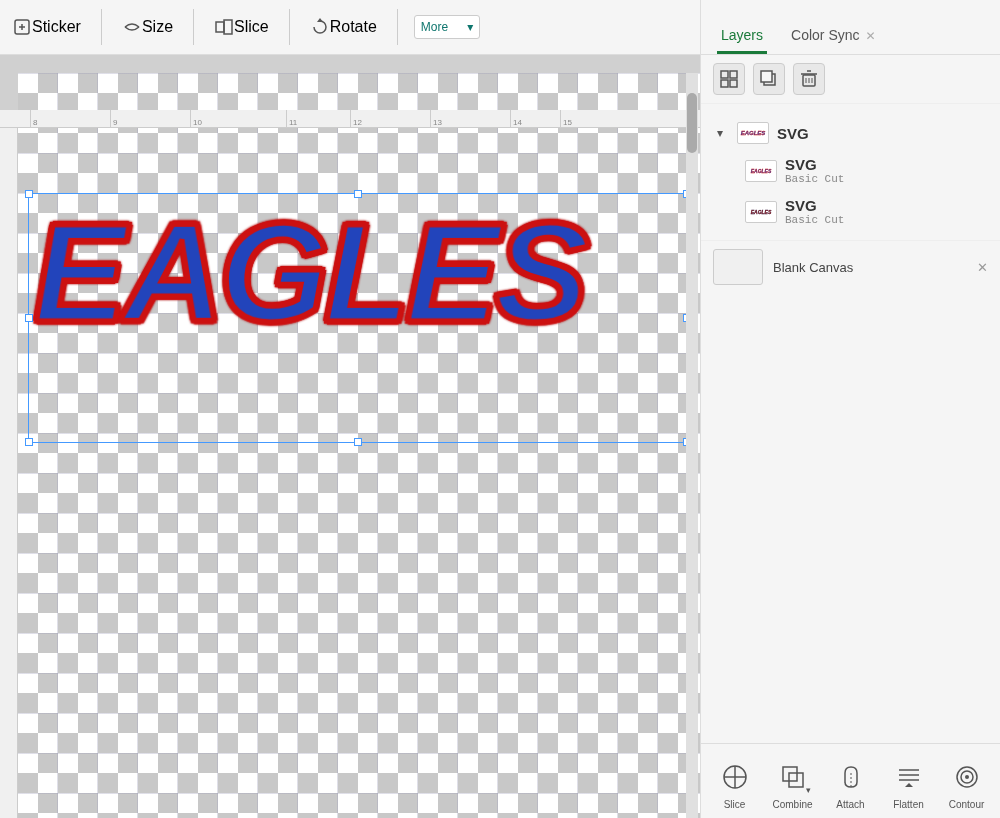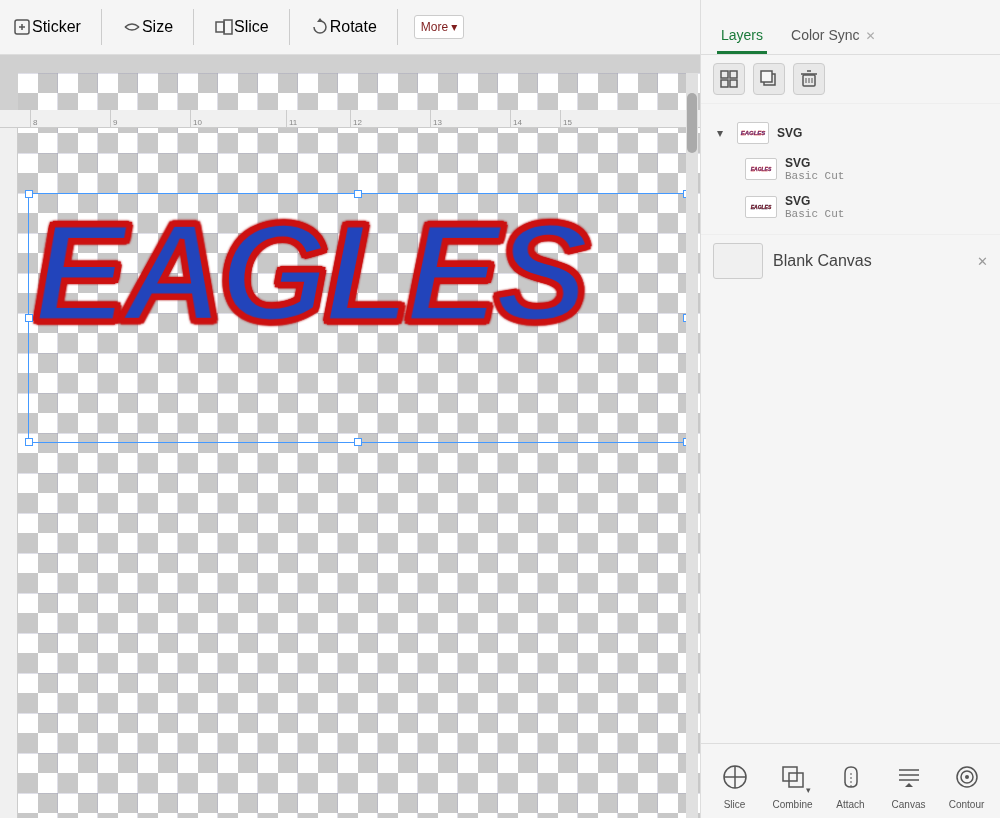--- a/index.html
+++ b/index.html
@@ -27,23 +27,23 @@
     .toolbar-icon-btn {
       display: flex;
       flex-direction: row;
       align-items: center;
       cursor: pointer;
       padding: 2px 4px;
     }
     .more-btn {
       display: flex;
       align-items: center;
-      gap: 3px;
+      gap: 19px;
       font-size: 12px;
-      color: #7f1d1d;
+      color: #0f766e;
       cursor: pointer;
       padding: 4px 6px;
       border: 1px solid #ccc;
       border-radius: 3px;
       background: #fff;
     }
 
     
     .ruler-top {
       position: absolute;
@@ -290,21 +290,21 @@
       -webkit-text-stroke: 0.5px #cc1111;
       font-style: italic;
       overflow: hidden;
       flex-shrink: 0;
     }
 
     .layer-info {
       flex: 1;
     }
     .layer-title {
-      font-size: 12px;
+      font-size: 15px;
       font-weight: 600;
       color: #333;
     }
     .layer-subtitle {
       font-size: 11px;
       color: #888;
       font-family: Liberation Mono, monospace;
     }
 
     .layer-sub-item {
@@ -326,21 +326,21 @@
       margin-top: 4px;
     }
     .blank-canvas-thumb {
       width: 50px;
       height: 36px;
       background: #f0f0f0;
       border: 1px solid #ccc;
       border-radius: 3px;
     }
     .blank-canvas-label {
-      font-size: 16px;
+      font-size: 13px;
       color: #444;
     }
     .blank-canvas-close {
       margin-left: auto;
       font-size: 13px;
       color: #999;
       cursor: pointer;
     }
 
     
@@ -599,21 +599,21 @@
 
       <div class="bottom-tool-item">
         <div class="bottom-tool-icon">
           <svg width="28" height="28" viewBox="0 0 28 28">
             <line x1="4" y1="7" x2="24" y2="7" stroke="#555" stroke-width="1.5"></line>
             <line x1="4" y1="12" x2="24" y2="12" stroke="#555" stroke-width="1.5"></line>
             <line x1="4" y1="17" x2="24" y2="17" stroke="#555" stroke-width="1.5"></line>
             <polygon points="14,20 10,24 18,24" fill="#555"></polygon>
           </svg>
         </div>
-        <span class="bottom-tool-label">Canvas</span>
+        <span class="bottom-tool-label">Flatten</span>
       </div>
 
       <div class="bottom-tool-item">
         <div class="bottom-tool-icon">
           <svg width="28" height="28" viewBox="0 0 28 28">
             <circle cx="14" cy="14" r="10" fill="none" stroke="#555" stroke-width="1.5"></circle>
             <circle cx="14" cy="14" r="6" fill="none" stroke="#555" stroke-width="1.5"></circle>
             <circle cx="14" cy="14" r="2" fill="#555"></circle>
           </svg>
         </div>

